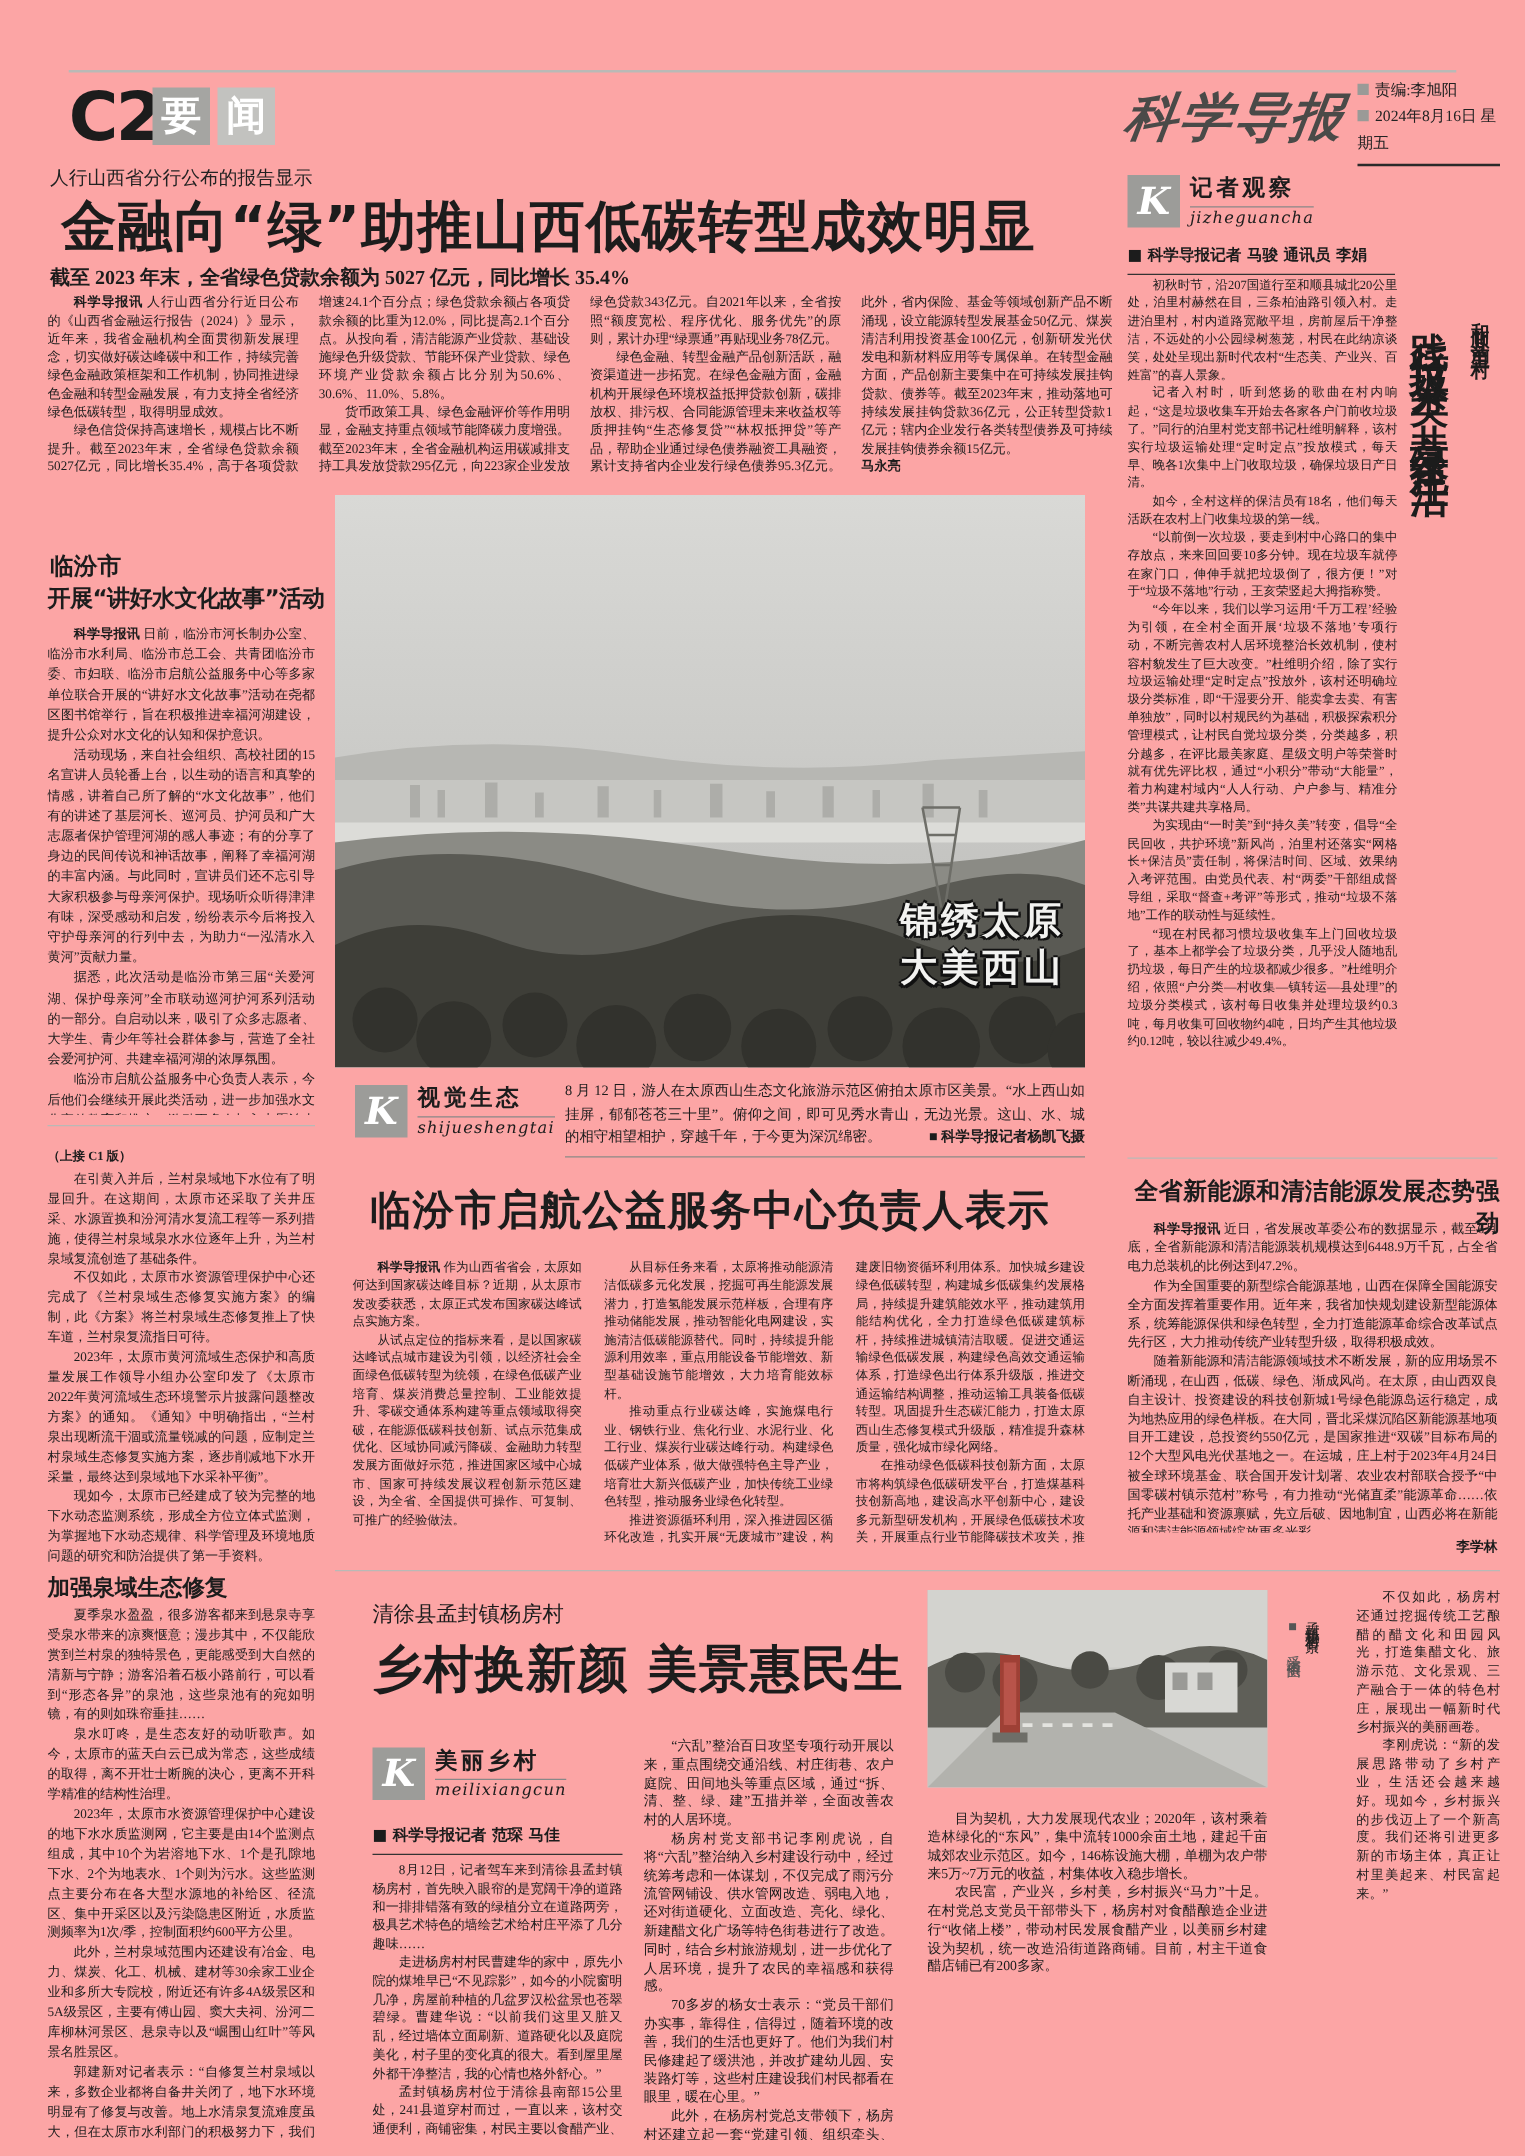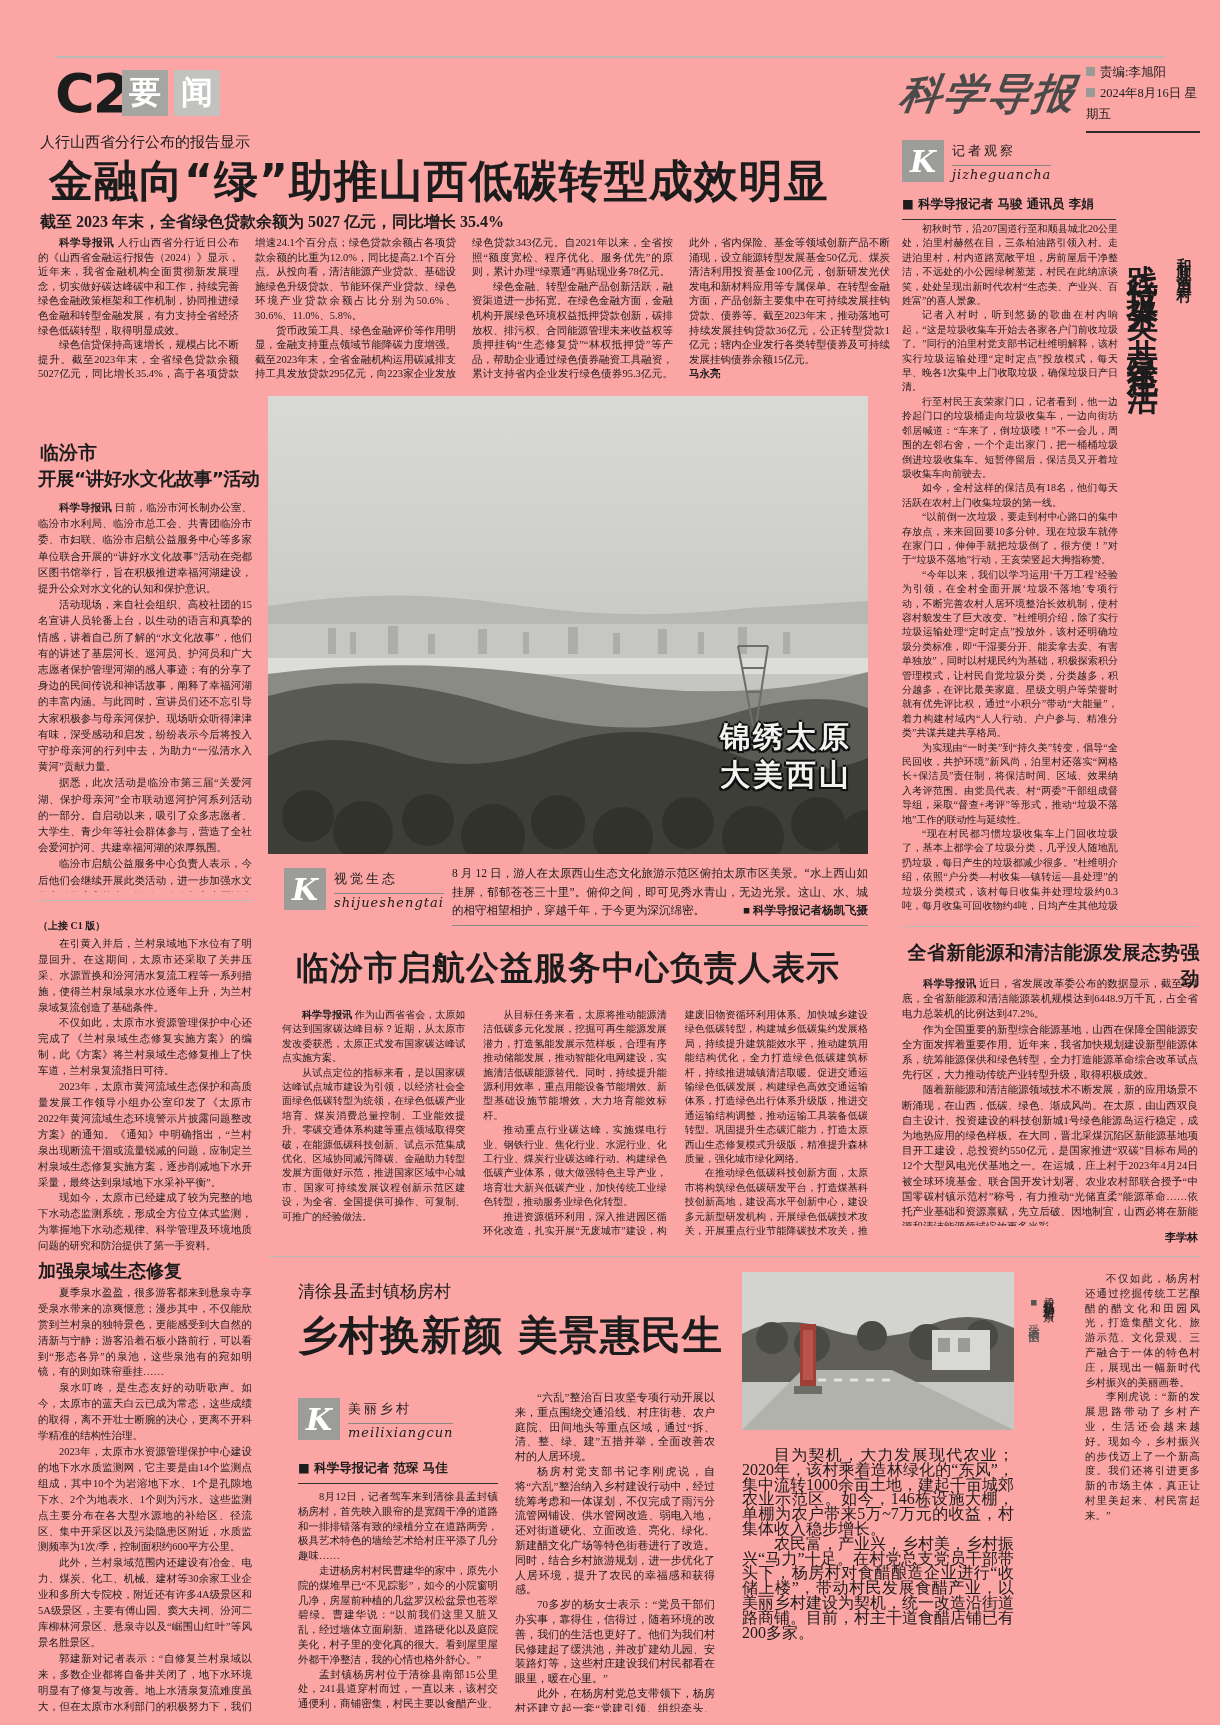--- a/index.html
+++ b/index.html
@@ -23,21 +23,21 @@
   
   .body-col p{margin:0;text-indent:2em;text-align:justify;}
   .byline-end{text-align:right;font-weight:bold;text-indent:0 !important;}
   .cols4{column-count:4;column-gap:16px;}
   .cols3{column-count:3;column-gap:18px;}
   
   .klogo{display:flex;align-items:flex-start;}
   .kbox{width:42px;height:42px;background:#9c9c99;color:#fff;display:flex;align-items:center;justify-content:center;
         font-family:"DejaVu Serif",serif;font-weight:bold;font-style:italic;font-size:30px;flex:0 0 auto;}
   .klabel{margin-left:8px;}
-  .klabel .t{font-family:"DejaVu Sans",sans-serif;font-weight:400;font-size:13px;letter-spacing:3px;line-height:22px;}
+  .klabel .t{font-family:"DejaVu Sans",sans-serif;font-weight:700;font-size:18px;letter-spacing:3px;line-height:22px;}
   .klabel .py{font-family:"DejaVu Serif",serif;font-style:italic;font-size:13px;color:#77777
 
 4;border-top:1px solid #888;margin-top:3px;padding-top:1px;letter-spacing:1px;}
   .bylinebar{font-family:"DejaVu Sans",sans-serif;font-weight:bold;font-size:12.5px;
              border-bottom:1px solid #333;padding-bottom:6px;}
   
   .photo{position:absolute;overflow:hidden;background:#c9c9c6;}
   .overlay-label{position:absolute;right:16px;bottom:60px;text-align:left;color:#f2f2f0;
      font-family:"DejaVu Sans",sans-serif;font-weight:900;font-size:30px;line-height:38px;letter-spacing:3px;
      text-shadow:-2px 0 #111,2px 0 #111,0 -2px #111,0 2px #111,2px 2px #111,-2px 2px #111;}
@@ -184,21 +184,20 @@
     <div class="kbox">K</div>
     <div class="klabel">
       <div class="t">记者观察</div>
       <div class="py">jizheguancha</div>
     </div>
   </div>
   <div class="abs bylinebar" style="left:902px;top:196px;width:214px">■ 科学导报记者 马骏 通讯员 李娟</div>
   <div class="abs body-col clip" style="left:902px;top:222px;width:216px;height:692px;font-size:10px;line-height:14.4px">
     <p>初秋时节，沿207国道行至和顺县城北20公里处，泊里村赫然在目，三条柏油路引领入村。走进泊里村，村内道路宽敞平坦，房前屋后干净整洁，不远处的小公园绿树葱茏，村民在此纳凉谈笑，处处呈现出新时代农村“生态美、产业兴、百姓富”的喜人景象。</p>
     <p>记者入村时，听到悠扬的歌曲在村内响起，“这是垃圾收集车开始去各家各户门前收垃圾了。”同行的泊里村党支部书记杜维明解释，该村实行垃圾运输处理“定时定点”投放模式，每天早、晚各1次集中上门收取垃圾，确保垃圾日产日清。</p>
-    <p>行至村民王亥荣家门口，记者看到，他一边拎起门口的垃圾桶走向垃圾收集车，一边向街坊邻居喊道：“车来了，倒垃圾喽！”不一会儿，周围的左邻右舍，一个个走出家门，把一桶桶垃圾倒进垃圾收集车。短暂停留后，保洁员又开着垃圾收集车向前驶去。</p>
     <p>如今，全村这样的保洁员有18名，他们每天活跃在农村上门收集垃圾的第一线。</p>
     <p>“以前倒一次垃圾，要走到村中心路口的集中存放点，来来回回要10多分钟。现在垃圾车就停在家门口，伸伸手就把垃圾倒了，很方便！”对于“垃圾不落地”行动，王亥荣竖起大拇指称赞。</p>
     <p>“今年以来，我们以学习运用‘千万工程’经验为引领，在全村全面开展‘垃圾不落地’专项行动，不断完善农村人居环境整治长效机制，使村容村貌发生了巨大改变。”杜维明介绍，除了实行垃圾运输处理“定时定点”投放外，该村还明确垃圾分类标准，即“干湿要分开、能卖拿去卖、有害单独放”，同时以村规民约为基础，积极探索积分管理模式，让村民自觉垃圾分类，分类越多，积分越多，在评比最美家庭、星级文明户等荣誉时就有优先评比权，通过“小积分”带动“大能量”，着力构建村域内“人人行动、户户参与、精准分类”共谋共建共享格局。</p>
     <p>为实现由“一时美”到“持久美”转变，倡导“全民回收，共护环境”新风尚，泊里村还落实“网格长+保洁员”责任制，将保洁时间、区域、效果纳入考评范围。由党员代表、村“两委”干部组成督导组，采取“督查+考评”等形式，推动“垃圾不落地”工作的联动性与延续性。</p>
     <p>“现在村民都习惯垃圾收集车上门回收垃圾了，基本上都学会了垃圾分类，几乎没人随地乱扔垃圾，每日产生的垃圾都减少很多。”杜维明介绍，依照“户分类—村收集—镇转运—县处理”的垃圾分类模式，该村每日收集并处理垃圾约0.3吨，每月收集可回收物约4吨，日均产生其他垃圾约0.12吨，较以往减少49.4%。</p>
 
   </div>
   <div class="abs v-wrap" style="left:1122px;top:240px;height:600px">
     <div class="v-kick">和顺县泊里村</div>
     <div class="v-head">践行垃圾分类 共享绿色生活</div>
@@ -256,21 +255,21 @@
       <rect x="58" y="52" width="16" height="64" fill="#9e4035"></rect>
       <rect x="61" y="58" width="10" height="50" fill="#b8544a"></rect>
       <rect x="52" y="114" width="28" height="8" fill="#6e6e68"></rect>
     </svg>
   </div>
   <div class="abs v-cap" style="left:1026px;top:1288px;height:140px">
     <div>孟封镇杨房村街景。</div>
     <div class="credit2">■ 受访者供图</div>
   </div>
 
-  <div class="abs body-col clip" style="left:742px;top:1448px;width:272px;height:264px;font-size:16px;line-height:14.8px">
+  <div class="abs body-col clip" style="left:742px;top:1448px;width:272px;height:264px;font-size:11px;line-height:14.8px">
     <p>目为契机，大力发展现代农业；2020年，该村乘着造林绿化的“东风”，集中流转1000余亩土地，建起千亩城郊农业示范区。如今，146栋设施大棚，单棚为农户带来5万~7万元的收益，村集体收入稳步增长。</p>
     <p>农民富，产业兴，乡村美，乡村振兴“马力”十足。在村党总支党员干部带头下，杨房村对食醋酿造企业进行“收储上楼”，带动村民发展食醋产业，以美丽乡村建设为契机，统一改造沿街道路商铺。目前，村主干道食醋店铺已有200多家。</p>
   </div>
   <div class="abs body-col clip" style="left:1085px;top:1272px;width:115px;height:440px;font-size:10.5px;line-height:14.8px">
     <p>不仅如此，杨房村还通过挖掘传统工艺酿醋的醋文化和田园风光，打造集醋文化、旅游示范、文化景观、三产融合于一体的特色村庄，展现出一幅新时代乡村振兴的美丽画卷。</p>
     <p>李刚虎说：“新的发展思路带动了乡村产业，生活还会越来越好。现如今，乡村振兴的步伐迈上了一个新高度。我们还将引进更多新的市场主体，真正让村里美起来、村民富起来。”</p>
   </div>
 
 </div>
 

